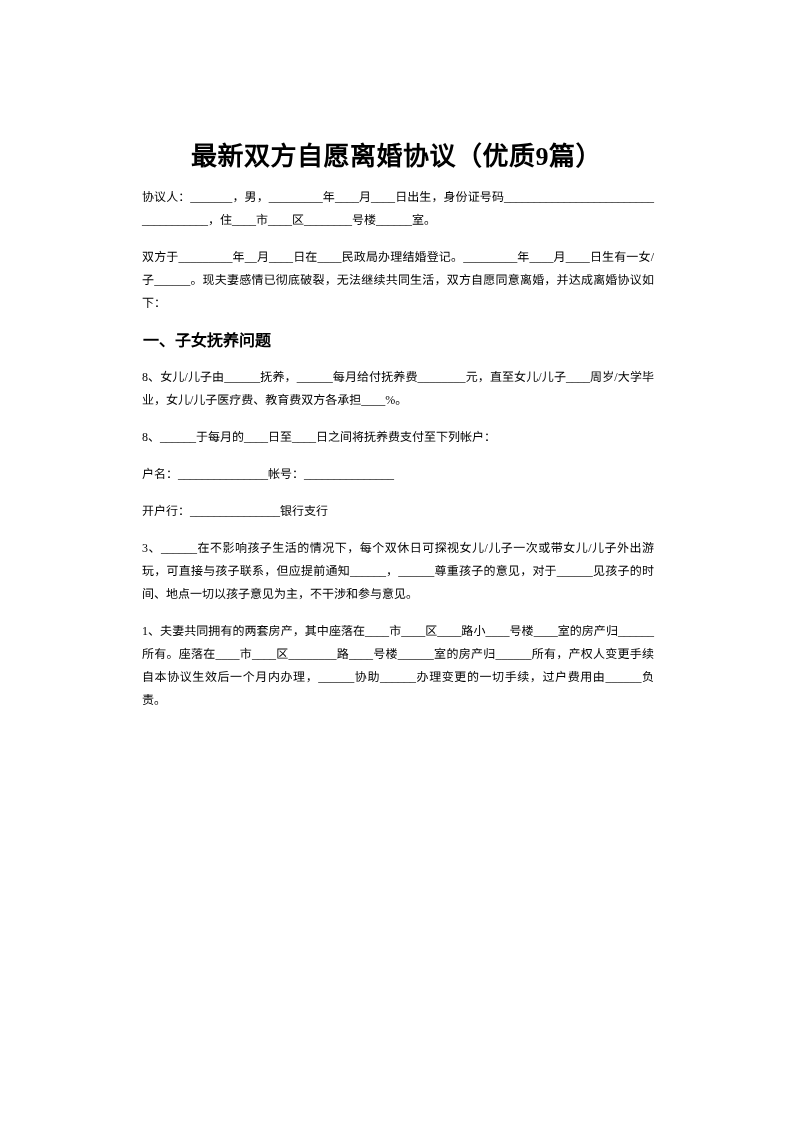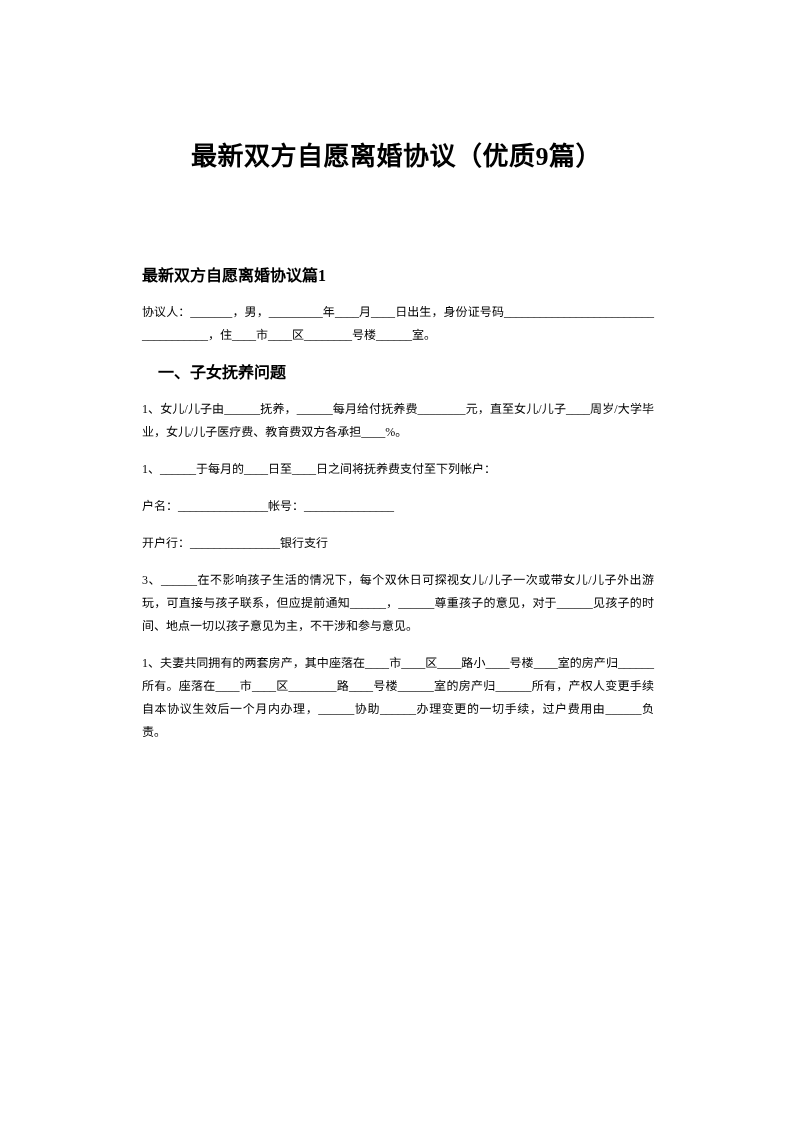--- a/index.html
+++ b/index.html
@@ -39,36 +39,36 @@
   }
   .doc-paragraph {
     margin: 14px 0 0 0;
     font-size: 12px;
     line-height: 23px;
     text-align: justify;
     word-break: break-all;
     overflow-wrap: anywhere;
   }
   .doc-heading {
-    margin: 14px 0 0 16px;
+    margin: 14px 0 0 1px;
     font-size: 16px;
     line-height: 23px;
     font-weight: 700;
     word-break: break-all;
   }
 </style>
 </head>
 <body>
 
 <div class="page">
   <h1 class="doc-title">最新双方自愿离婚协议（优质9篇）</h1>
   <div class="doc">
-    <div class="section-heading">最新双方自愿离婚协议篇1</div>
     <p class="doc-paragraph">协议人：_______，男，_________年____月____日出生，身份证号码____________________________________，住____市____区________号楼______室。</p>
+    <p class="doc-paragraph">双方于_________年__月____日在____民政局办理结婚登记。_________年____月____日生有一女/子______。现夫妻感情已彻底破裂，无法继续共同生活，双方自愿同意离婚，并达成离婚协议如下：</p>
     <p class="doc-heading">一、子女抚养问题</p>
-    <p class="doc-paragraph">1、女儿/儿子由______抚养，______每月给付抚养费________元，直至女儿/儿子____周岁/大学毕业，女儿/儿子医疗费、教育费双方各承担____%。</p>
-    <p class="doc-paragraph">1、______于每月的____日至____日之间将抚养费支付至下列帐户：</p>
+    <p class="doc-paragraph">8、女儿/儿子由______抚养，______每月给付抚养费________元，直至女儿/儿子____周岁/大学毕业，女儿/儿子医疗费、教育费双方各承担____%。</p>
+    <p class="doc-paragraph">8、______于每月的____日至____日之间将抚养费支付至下列帐户：</p>
     <p class="doc-paragraph">户名：_______________帐号：_______________</p>
     <p class="doc-paragraph">开户行：_______________银行支行</p>
     <p class="doc-paragraph">3、______在不影响孩子生活的情况下，每个双休日可探视女儿/儿子一次或带女儿/儿子外出游玩，可直接与孩子联系，但应提前通知______，______尊重孩子的意见，对于______见孩子的时间、地点一切以孩子意见为主，不干涉和参与意见。</p>
     <p class="doc-paragraph">1、夫妻共同拥有的两套房产，其中座落在____市____区____路小____号楼____室的房产归______所有。座落在____市____区________路____号楼______室的房产归______所有，产权人变更手续自本协议生效后一个月内办理，______协助______办理变更的一切手续，过户费用由______负责。</p>
   </div>
 </div>
 
 </body></html>

